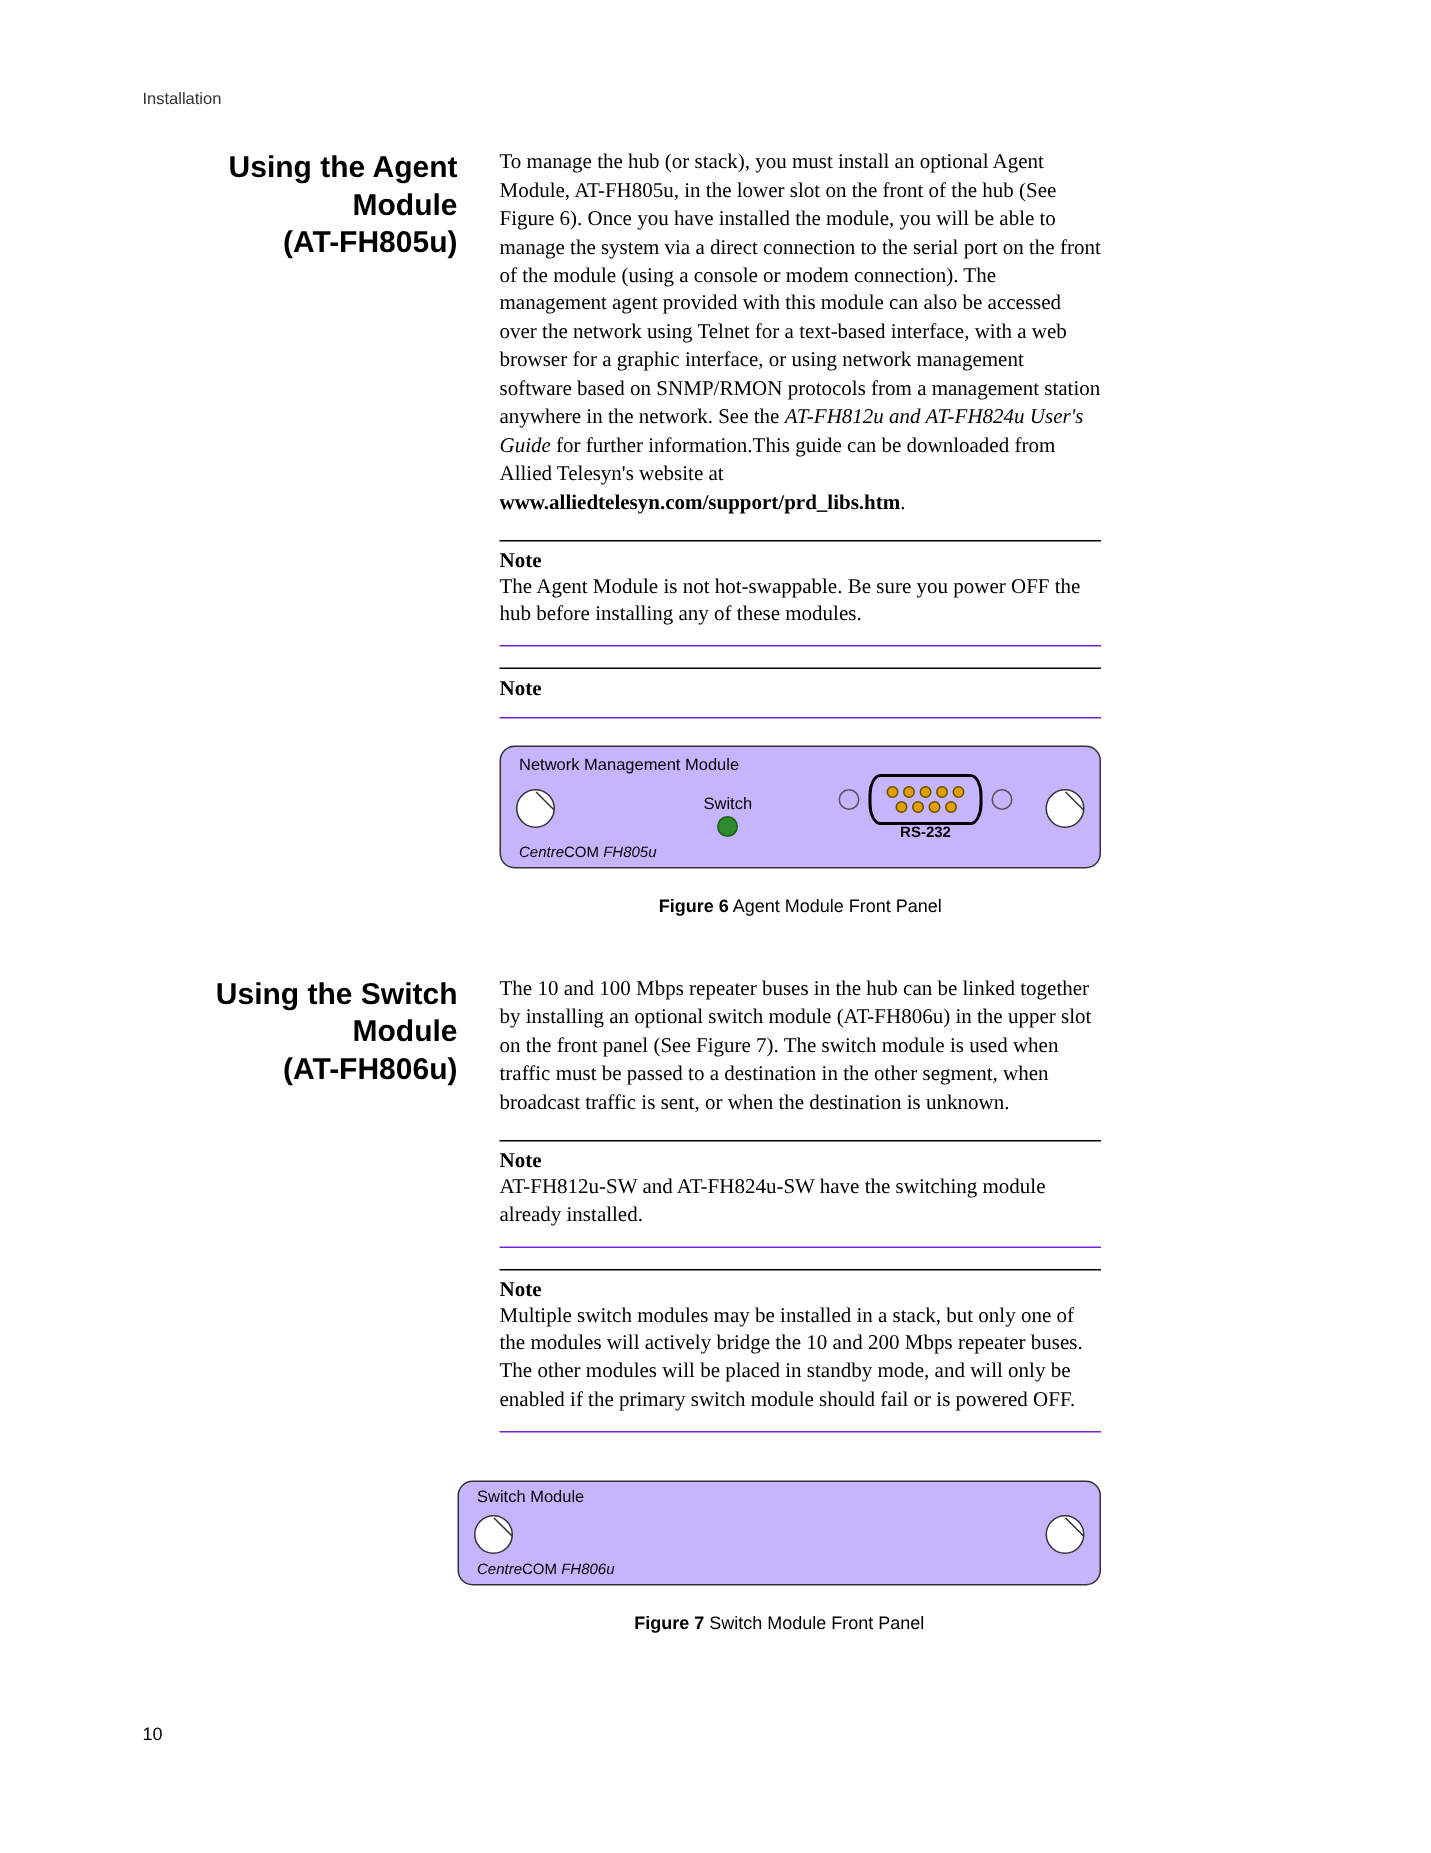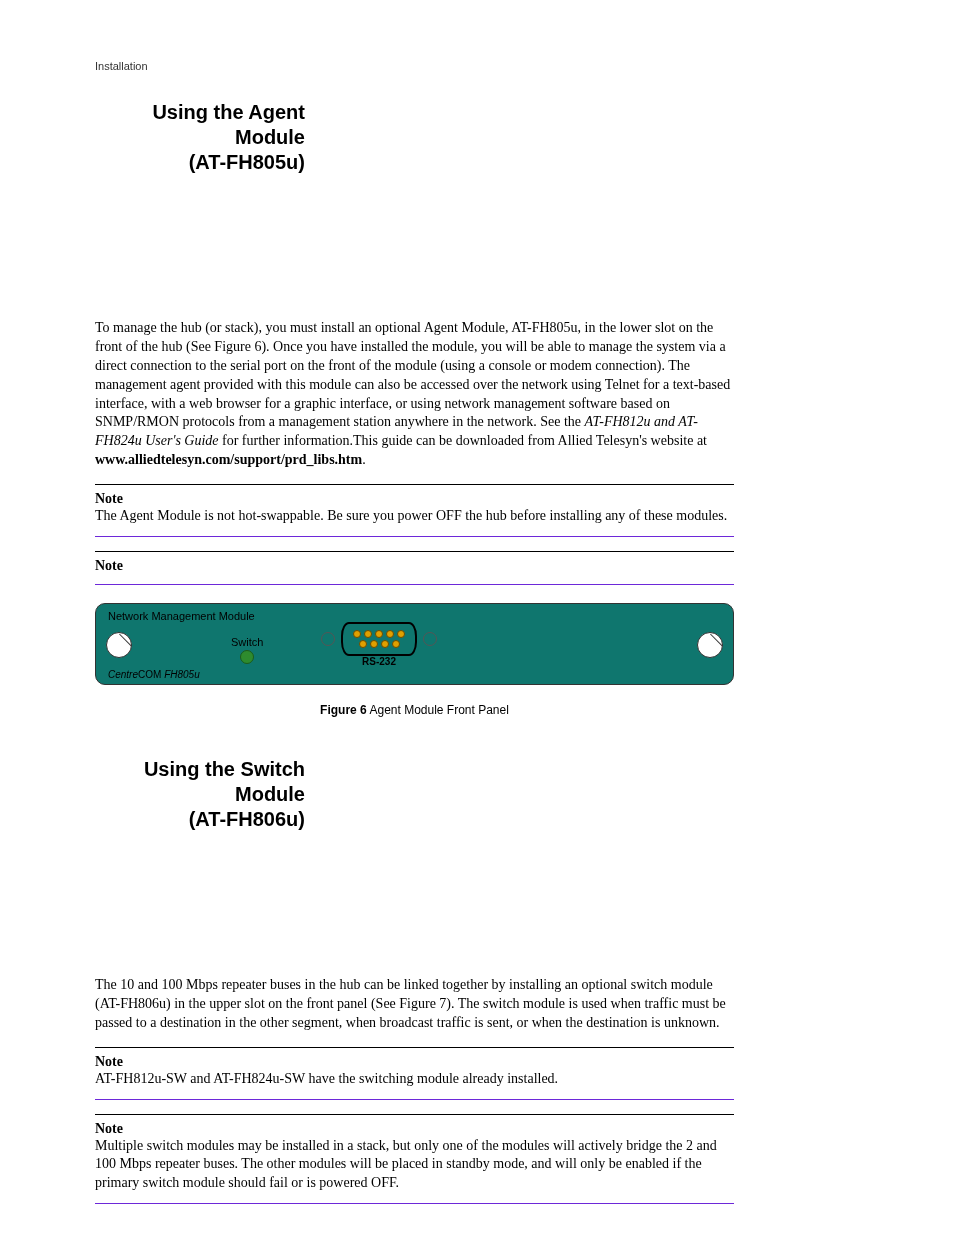--- a/index.html
+++ b/index.html
@@ -17,22 +17,22 @@
     width: 829px;
   }
   .running-head {
     font-family: Arial, Helvetica, sans-serif;
     font-size: 11px;
     color: #333;
     margin-bottom: 28px;
   }
   .section {
     display: flex;
-    flex-direction: column;
-    gap: 9px;
+    flex-direction: row;
+    gap: 28px;
     margin-bottom: 10px;
   }
   .side-heading {
     width: 210px;
     flex: 0 0 210px;
     text-align: right;
     font-family: Arial, Helvetica, sans-serif;
     font-weight: bold;
     font-size: 20px;
     line-height: 1.25;
@@ -73,21 +73,21 @@
     font-family: Arial, Helvetica, sans-serif;
     font-size: 12px;
     margin-top: 60px;
   }
 
   
   .panel {
     border: 1px solid #333;
     border-radius: 10px;
     position: relative;
-    background: #0f766e;
+    background: #c4b5fd;
     box-sizing: border-box;
   }
   .panel6 {
     height: 82px;
     padding: 6px 10px 4px 10px;
     margin-top: 18px;
   }
   .nm-label {
     position: absolute;
     top: 6px; left: 12px;
@@ -256,21 +256,21 @@
     <div class="body-col">
       <p class="para">The 10 and 100 Mbps repeater buses in the hub can be linked together by installing an optional switch module (AT-FH806u) in the upper slot on the front panel (See Figure 7). The switch module is used when traffic must be passed to a destination in the other segment, when broadcast traffic is sent, or when the destination is unknown.</p>
 
       <div class="note-block">
         <div class="note-title">Note</div>
         <div class="note-text">AT-FH812u-SW and AT-FH824u-SW have the switching module already installed.</div>
       </div>
 
       <div class="note-block">
         <div class="note-title">Note</div>
-        <div class="note-text">Multiple switch modules may be installed in a stack, but only one of the modules will actively bridge the 2 and 100 Mbps repeater buses. The other modules will be placed in standby mode, and will only be enabled if the primary switch module should fail or is powered OFF.</div>
+        <div class="note-text">Multiple switch modules may be installed in a stack, but only one of the modules will actively bridge the 10 and 200 Mbps repeater buses. The other modules will be placed in standby mode, and will only be enabled if the primary switch module should fail or is powered OFF.</div>
       </div>
     </div>
   </div>
 
   <div style="margin-left:210px;">
     <div class="panel panel7">
       <div class="sw-label">Switch Module</div>
       <div class="screw screw7l"></div>
       <div class="screw screw7r"></div>
       <div class="brand7">

